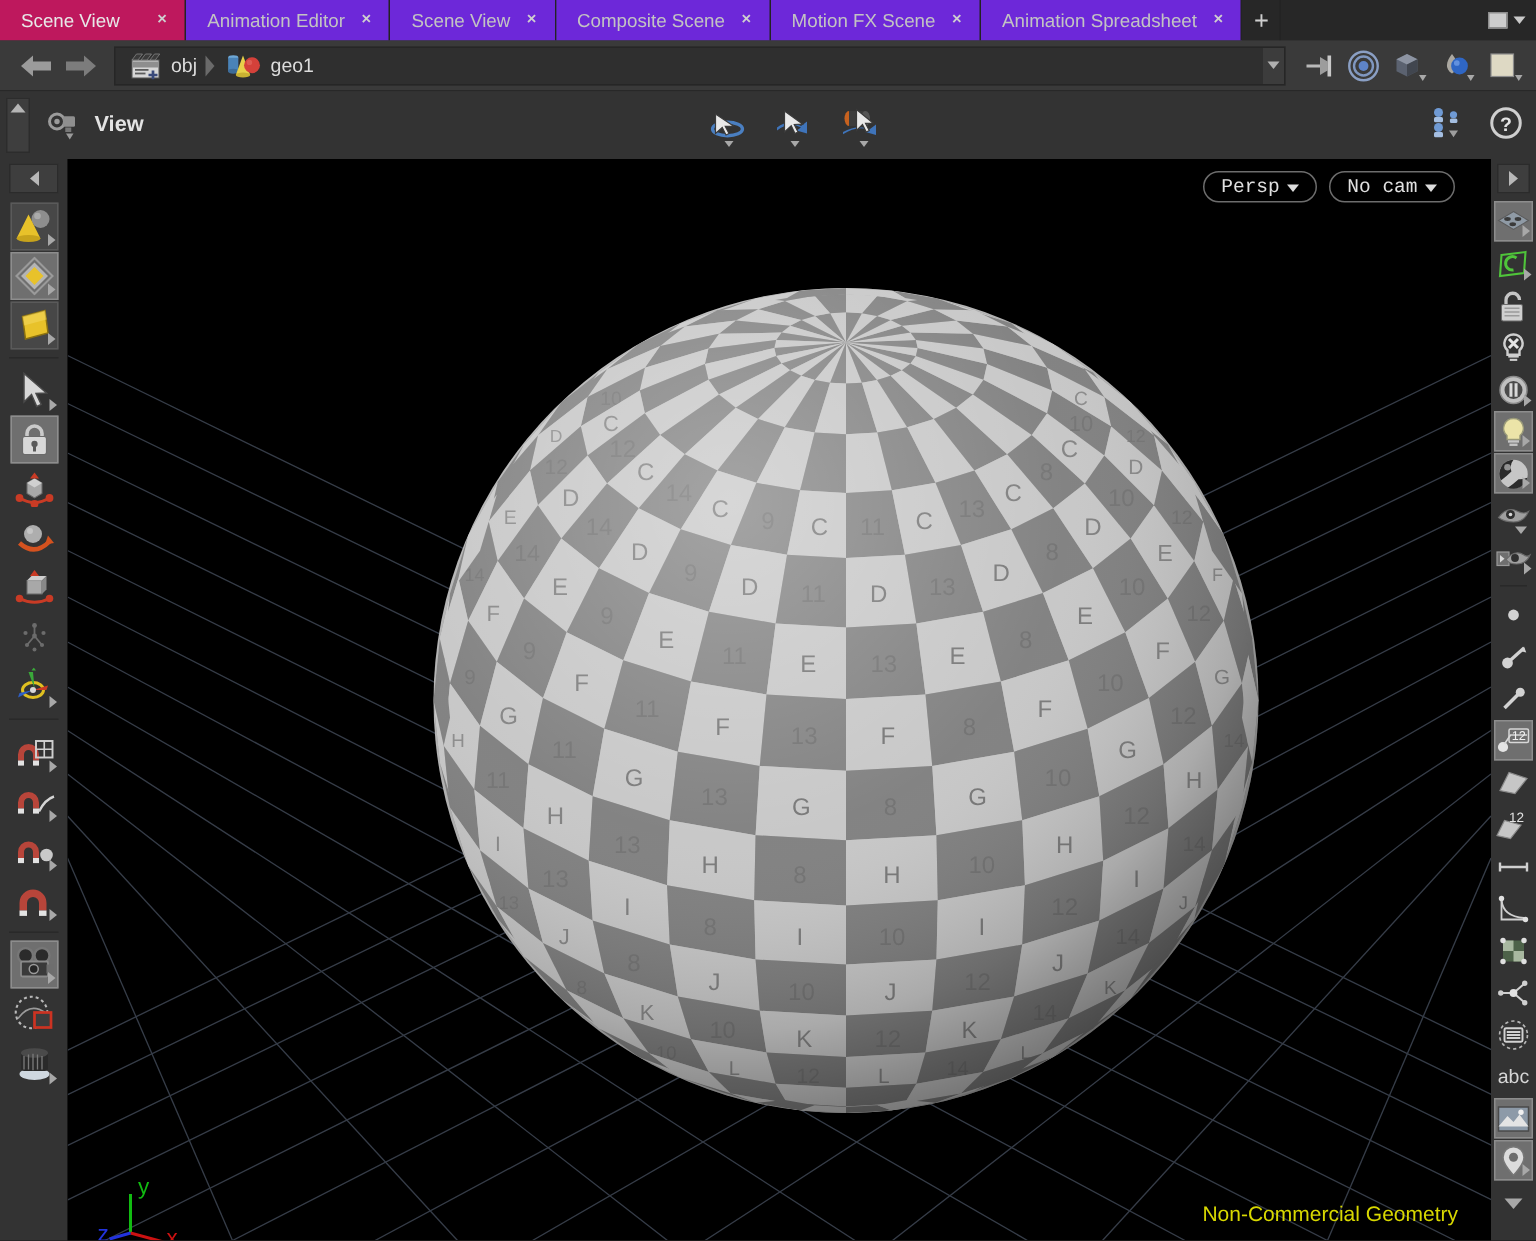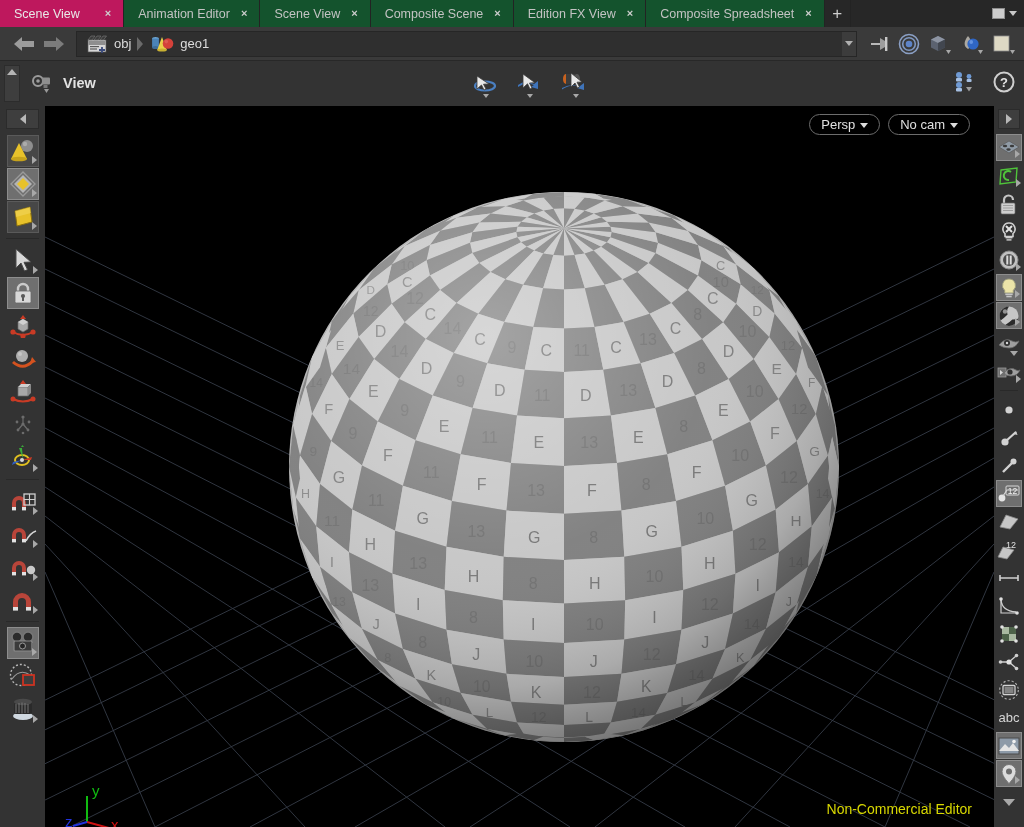--- a/index.html
+++ b/index.html
@@ -13,21 +13,21 @@
 
   
   .tabbar {
     position: absolute; top: 0; left: 0; width: 1024px; height: 27px;
     background: #272727;
     display: flex; align-items: stretch;
   }
   .tab {
     display: flex; align-items: center; gap: 9px;
     padding: 0 10px 0 14px;
-    background: #14532d;
+    background: #6d28d9;
     border-right: 1px solid #232323;
     color: #c3c3c3; font-size: 12.5px;
     position: relative;
     cursor: default;
   }
   .tab.active { background: #be185d; color: #e8e8e8; gap: 23px; }
   .tab .tab-label { white-space: nowrap; }
   .tab .tab-close {
     font-size: 11px; color: #cfcfcf; font-weight: bold;
     line-height: 1; padding: 1px 2px;
@@ -116,21 +116,21 @@
     position: absolute; right: 8px; top: 9px; display: flex; align-items: center; gap: 12px;
   }
 
   
   .viewport {
     position: absolute; left: 45px; top: 106px; width: 949px; height: 721px;
     background: #000; overflow: hidden;
   }
   .grid-layer { position: absolute; inset: 0; }
   .cam-buttons {
-    position: absolute; right: 24px; top: 8px; display: flex; gap: 8px;
+    position: absolute; right: 24px; top: 8px; display: flex; gap: 8px; font-family: Liberation Mono, monospace;
   }
   .cam-btn {
     display: flex; align-items: center; gap: 5px;
     border: 1px solid #6d6d6d; border-radius: 11px;
     padding: 2px 11px; color: #e0e0e0; font-size: 13px;
     background: rgba(0,0,0,0.35);
   }
   .cam-btn .cb-tri {
     width:0;height:0;border-left:4px solid transparent;border-right:4px solid transparent;
     border-top:5px solid #dcdcdc; margin-top:2px;
@@ -194,25 +194,25 @@
     </div>
     <div class="tab">
       <span class="tab-label">Scene View</span>
       <span class="tab-close">×</span>
     </div>
     <div class="tab">
       <span class="tab-label">Composite Scene</span>
       <span class="tab-close">×</span>
     </div>
     <div class="tab">
-      <span class="tab-label">Edition FX View</span>
+      <span class="tab-label">Motion FX Scene</span>
       <span class="tab-close">×</span>
     </div>
     <div class="tab">
-      <span class="tab-label">Composite Spreadsheet</span>
+      <span class="tab-label">Animation Spreadsheet</span>
       <span class="tab-close">×</span>
     </div>
     <div class="tab-add">+</div>
     <div class="tabbar-spacer"></div>
     <div class="tabbar-right">
       <div class="win-sq"></div>
       <div class="caret-dn"></div>
     </div>
   </div>
 
@@ -1084,21 +1084,21 @@
       <div class="cam-btn">
         <span>Persp</span>
         <span class="cb-tri"></span>
       </div>
       <div class="cam-btn">
         <span>No cam</span>
         <span class="cb-tri"></span>
       </div>
     </div>
 
-    <div class="nc-edition">Non-Commercial Editor</div>
+    <div class="nc-edition">Non-Commercial Geometry</div>
   </div>
 
   <div class="rbar">
     <div class="scroll-nub">
       <div class="tri-right"></div>
     </div>
 
     <div class="tool sel">
       <span>
         <svg width="22" height="20" viewBox="0 0 22 20">

